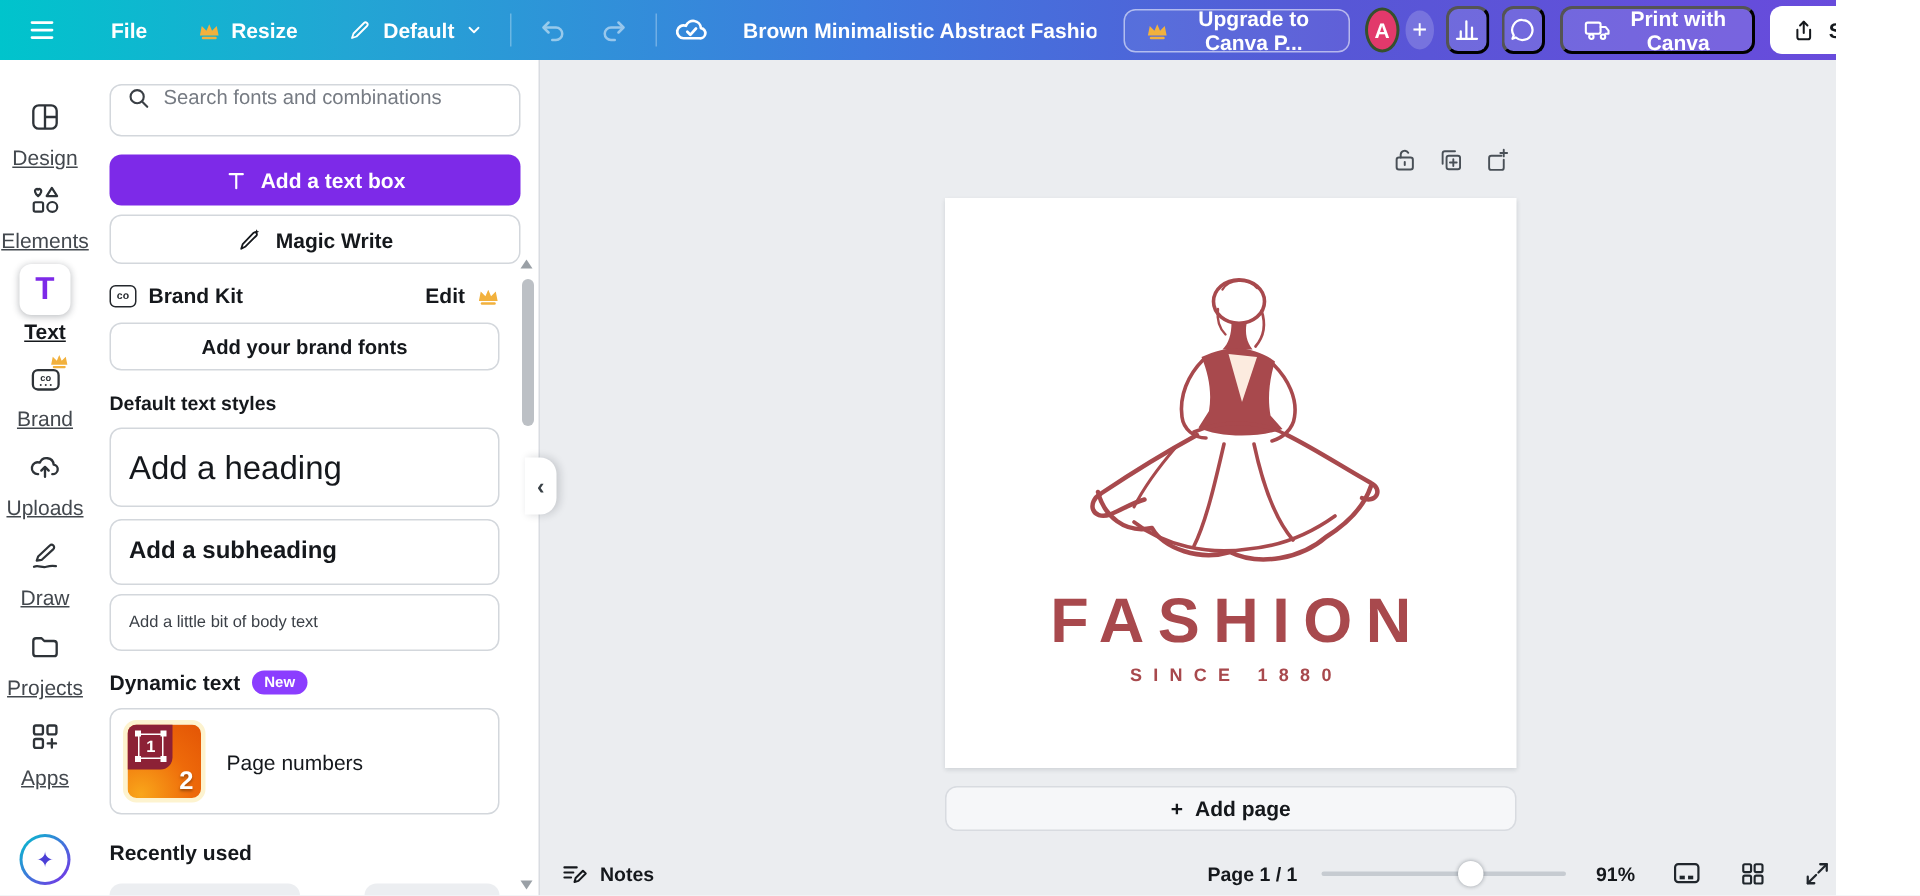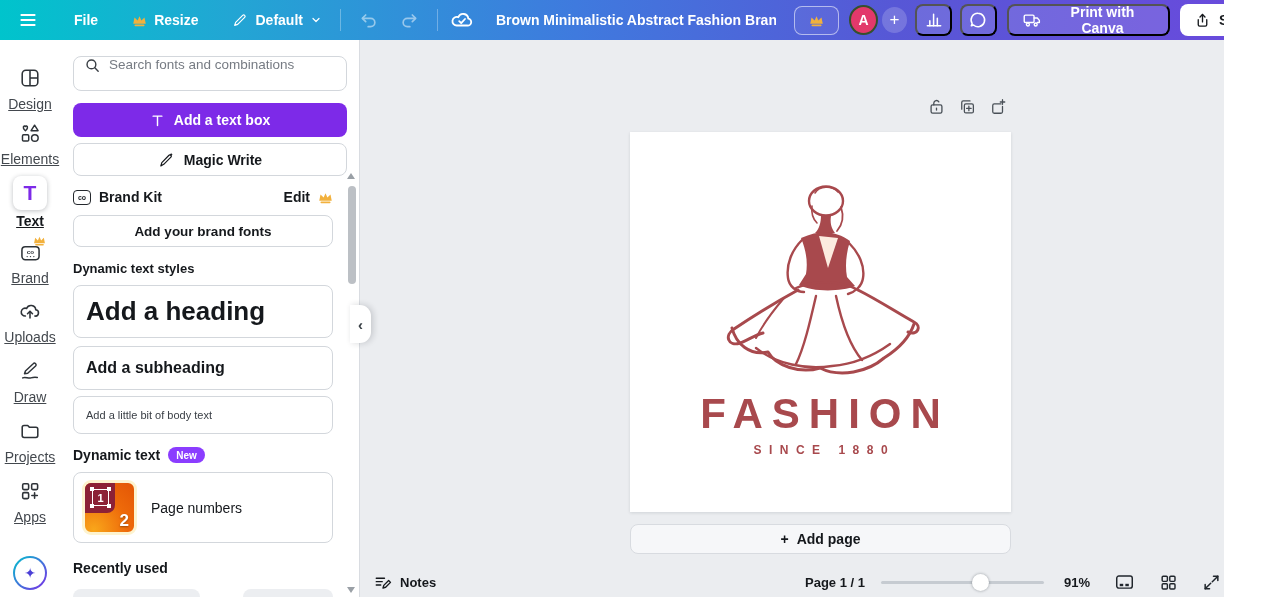--- a/index.html
+++ b/index.html
@@ -175,20 +175,21 @@
         </svg>
     </span>
     <span class="doc-title">Brown Minimalistic Abstract Fashion Brand Lo...</span>
     <button class="upgrade-btn">
       <span class="tb-icon">
         <svg width="15" height="13" viewBox="0 0 24 20">
             <path d="M2 15 L4 5 L9 10 L12 3 L15 10 L20 5 L22 15 Z" fill="#f2b13d"></path>
             <rect x="4" y="16.5" width="16" height="2.6" rx="1.3" fill="#f2b13d"></rect>
           </svg>
       </span>
+      <span>Upgrade to Canva P...</span>
     </button>
     <div class="avatar">
         <span>A</span>
       </div>
     <div class="plus-circle">
         <span>+</span>
       </div>
     <button class="tb-square">
       <span class="tb-icon">
         <svg width="20" height="20" viewBox="0 0 24 24" fill="none" stroke="#fff" stroke-width="1.8" stroke-linecap="round">
@@ -355,23 +356,23 @@
       <span class="bk-edit">Edit</span>
       <span>
         <svg width="15" height="13" viewBox="0 0 24 20">
             <path d="M2 15 L4 5 L9 10 L12 3 L15 10 L20 5 L22 15 Z" fill="#f2b13d"></path>
             <rect x="4" y="16.5" width="16" height="2.6" rx="1.3" fill="#f2b13d"></rect>
           </svg>
       </span>
     </div>
     <button class="addfonts-btn">Add your brand fonts</button>
 
-    <div class="section-label" style="top:221px">Dynamic text styles</div>
-
-    <div class="style-card" style="top:245px;height:53px;font-size:26px;font-weight:700">
+    <div class="section-label" style="top:221px">Default text styles</div>
+
+    <div class="style-card" style="top:245px;height:53px;font-size:22px;font-weight:400">
       <span>Add a heading</span>
     </div>
     <div class="style-card" style="top:306px;height:44px;font-size:16px;font-weight:700">
       <span>Add a subheading</span>
     </div>
     <div class="style-card" style="top:356px;height:38px;font-size:11px;color:#3b4047">
       <span>Add a little bit of body text</span>
     </div>
 
     <div class="dyn-row">

